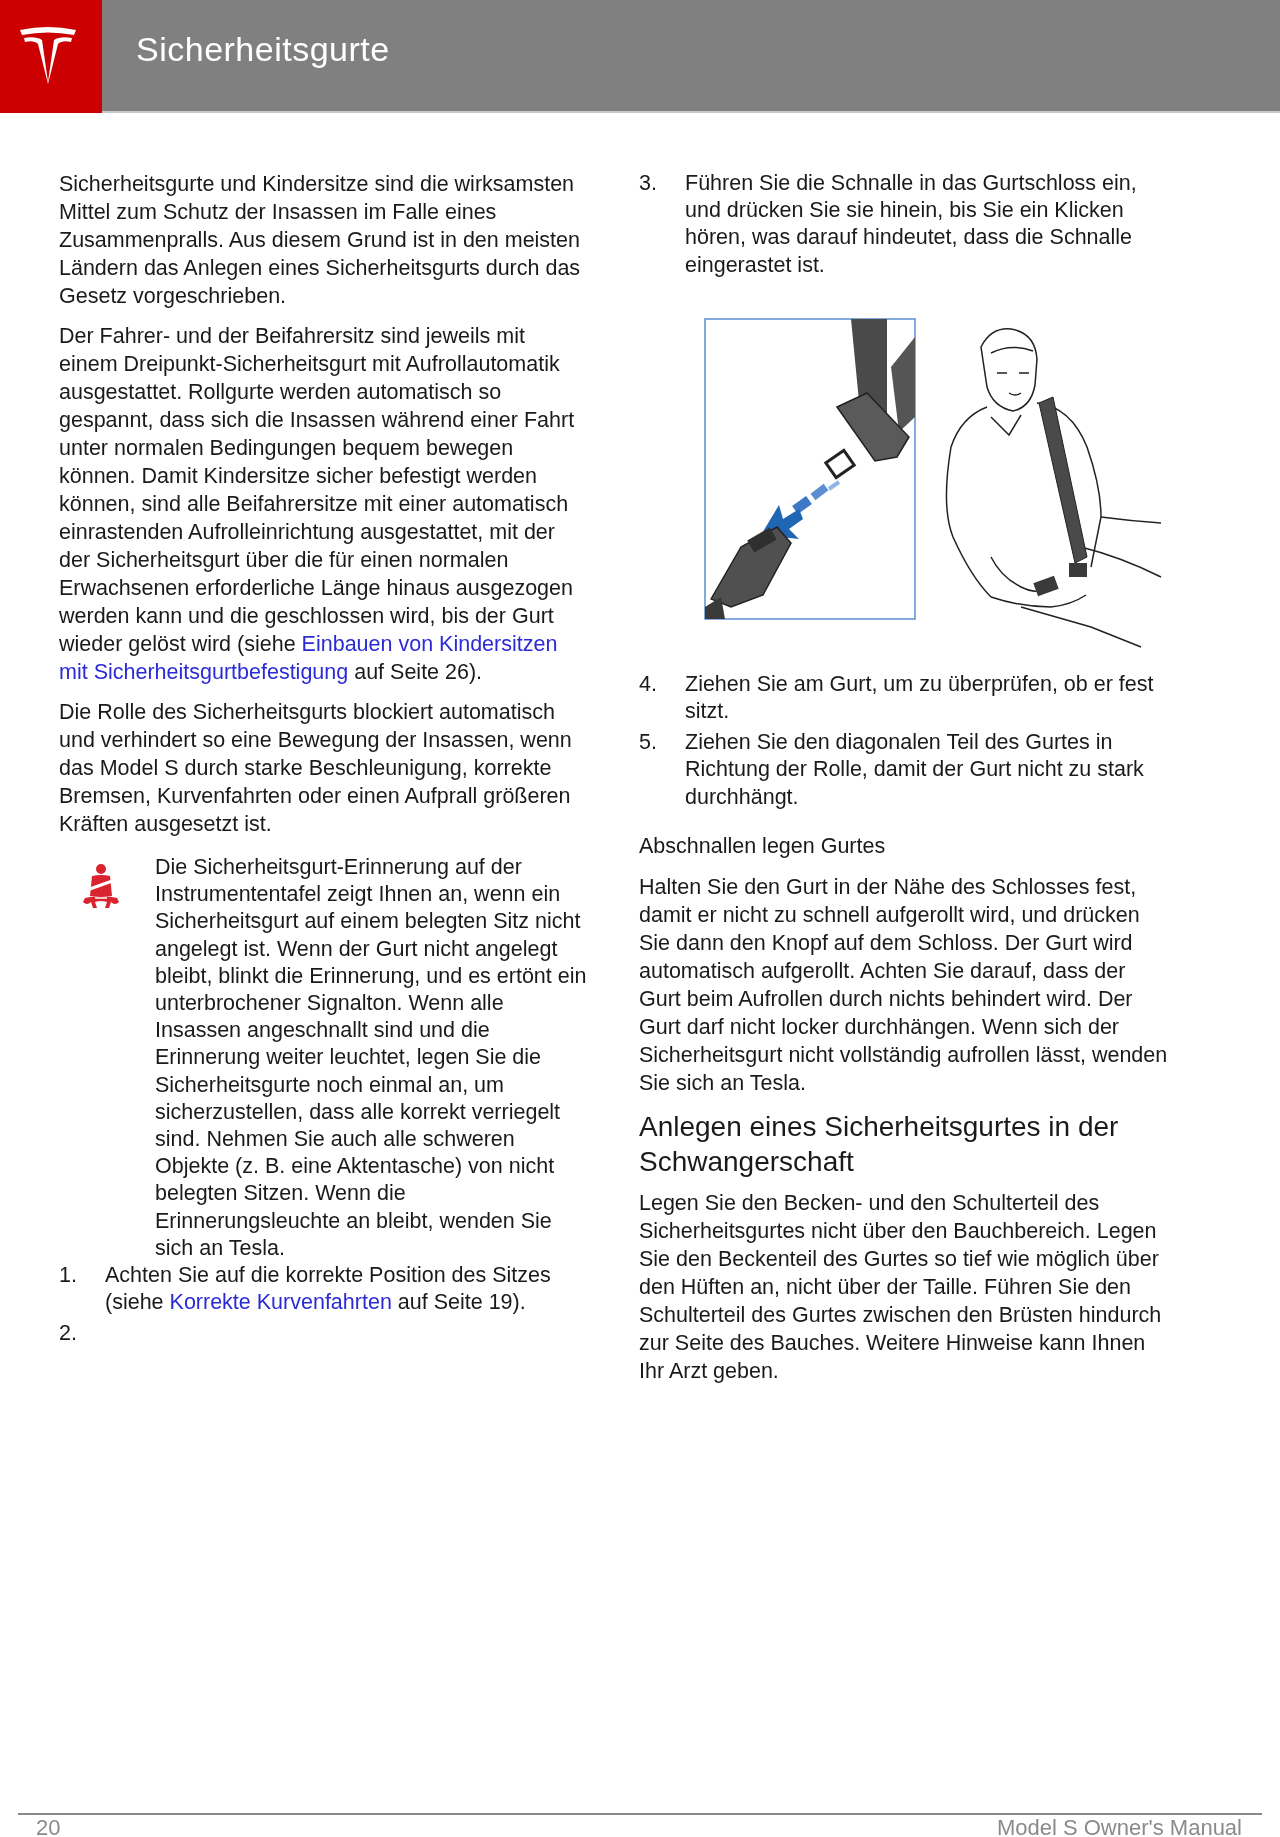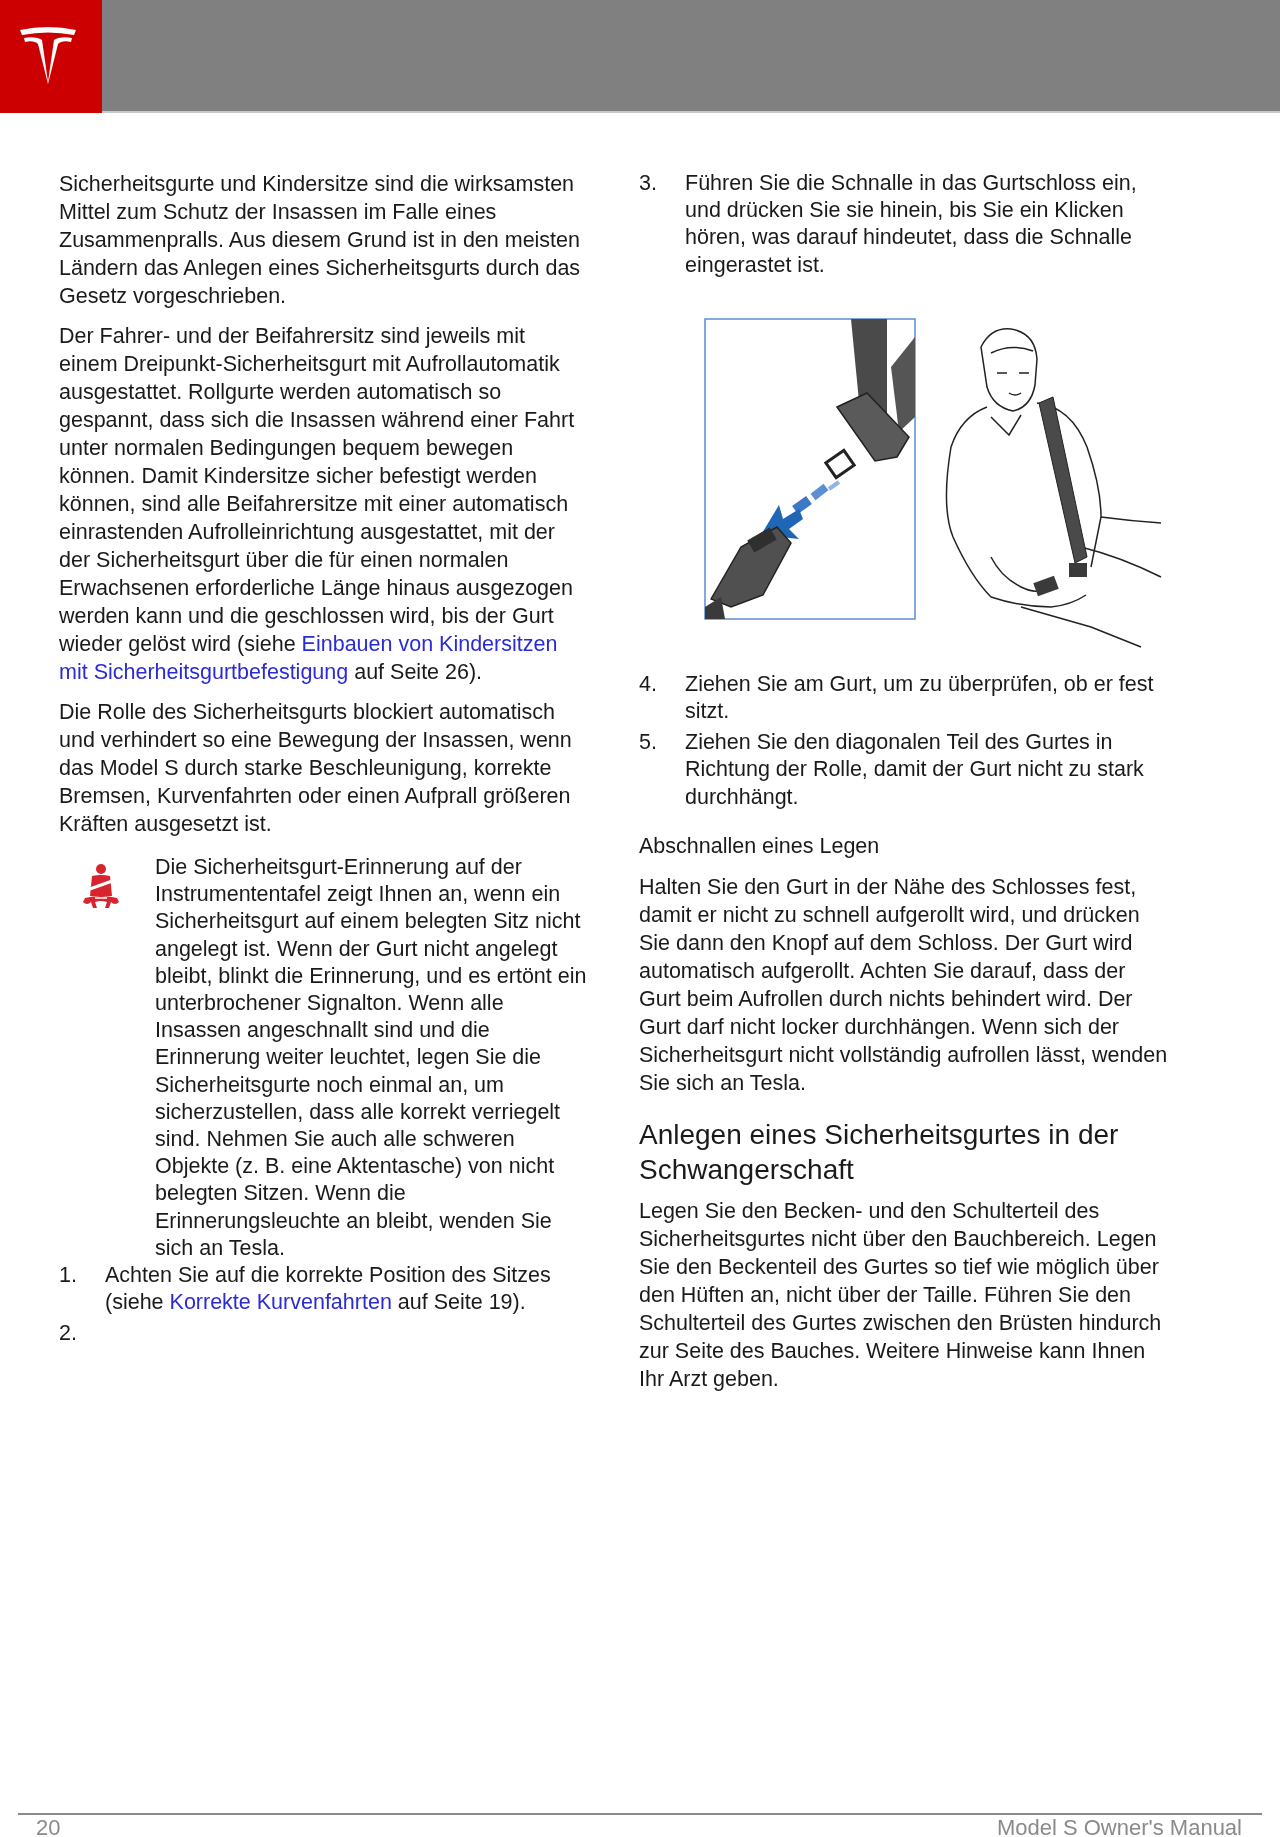--- a/index.html
+++ b/index.html
@@ -36,20 +36,21 @@
 </head>
 <body>
 
 <div class="header">
   <div class="logo-box">
     <svg width="64" height="64" viewBox="0 0 64 64">
       <path d="M4 8 Q32 2 60 8 L58 13 Q32 8 6 13 Z" fill="#ffffff"></path>
       <path d="M8 16 Q20 14 26 18 L32 60 L38 18 Q44 14 56 16 L55 20 Q46 18 42 22 L32 62 L22 22 Q18 18 9 20 Z" fill="#ffffff"></path>
     </svg>
   </div>
+  <div class="header-title">Sicherheitsgurte</div>
 </div>
 
 <div class="col col-left">
   <p class="body">Sicherheitsgurte und Kindersitze sind die wirksamsten Mittel zum Schutz der Insassen im Falle eines Zusammenpralls. Aus diesem Grund ist in den meisten Ländern das Anlegen eines Sicherheitsgurts durch das Gesetz vorgeschrieben.</p>
   <p class="body"><span>Der Fahrer- und der Beifahrersitz sind jeweils mit einem Dreipunkt-Sicherheitsgurt mit Aufrollautomatik ausgestattet. Rollgurte werden automatisch so gespannt, dass sich die Insassen während einer Fahrt unter normalen Bedingungen bequem bewegen können. Damit Kindersitze sicher befestigt werden können, sind alle Beifahrersitze mit einer automatisch einrastenden Aufrolleinrichtung ausgestattet, mit der der Sicherheitsgurt über die für einen normalen Erwachsenen erforderliche Länge hinaus ausgezogen werden kann und die geschlossen wird, bis der Gurt wieder gelöst wird (siehe </span><a class="link" href="#">Einbauen von Kindersitzen mit Sicherheitsgurtbefestigung</a><span> auf Seite 26).</span></p>
   <p class="body">Die Rolle des Sicherheitsgurts blockiert automatisch und verhindert so eine Bewegung der Insassen, wenn das Model S durch starke Beschleunigung, korrekte Bremsen, Kurvenfahrten oder einen Aufprall größeren Kräften ausgesetzt ist.</p>
 
   <div class="note">
     <svg class="note-icon" viewBox="0 0 44 50">
       <circle cx="22" cy="7" r="5" fill="#d9232e"></circle>
@@ -124,22 +125,22 @@
     <li>
       <span class="num">4.</span>
       <span>Ziehen Sie am Gurt, um zu überprüfen, ob er fest sitzt.</span>
     </li>
     <li>
       <span class="num">5.</span>
       <span>Ziehen Sie den diagonalen Teil des Gurtes in Richtung der Rolle, damit der Gurt nicht zu stark durchhängt.</span>
     </li>
   </ol>
 
-  <h3 class="sub" style="margin-top:22px;">Abschnallen eines Legen</h3>
+  <h3 class="sub" style="margin-top:22px;">Abschnallen legen Gurtes</h3>
   <p class="body">Halten Sie den Gurt in der Nähe des Schlosses fest, damit er nicht zu schnell aufgerollt wird, und drücken Sie dann den Knopf auf dem Schloss. Der Gurt wird automatisch aufgerollt. Achten Sie darauf, dass der Gurt beim Aufrollen durch nichts behindert wird. Der Gurt darf nicht locker durchhängen. Wenn sich der Sicherheitsgurt nicht vollständig aufrollen lässt, wenden Sie sich an Tesla.</p>
 
-  <h2 class="section" style="margin-top:20px;">Anlegen eines Sicherheitsgurtes in der Schwangerschaft</h2>
+  <h2 class="section" style="margin-top:12px;">Anlegen eines Sicherheitsgurtes in der Schwangerschaft</h2>
   <p class="body">Legen Sie den Becken- und den Schulterteil des Sicherheitsgurtes nicht über den Bauchbereich. Legen Sie den Beckenteil des Gurtes so tief wie möglich über den Hüften an, nicht über der Taille. Führen Sie den Schulterteil des Gurtes zwischen den Brüsten hindurch zur Seite des Bauches. Weitere Hinweise kann Ihnen Ihr Arzt geben.</p>
 </div>
 
 <div class="footer-line"></div>
 <div class="page-num">20</div>
 <div class="manual-name">Model S Owner's Manual</div>
 
 </body></html>

